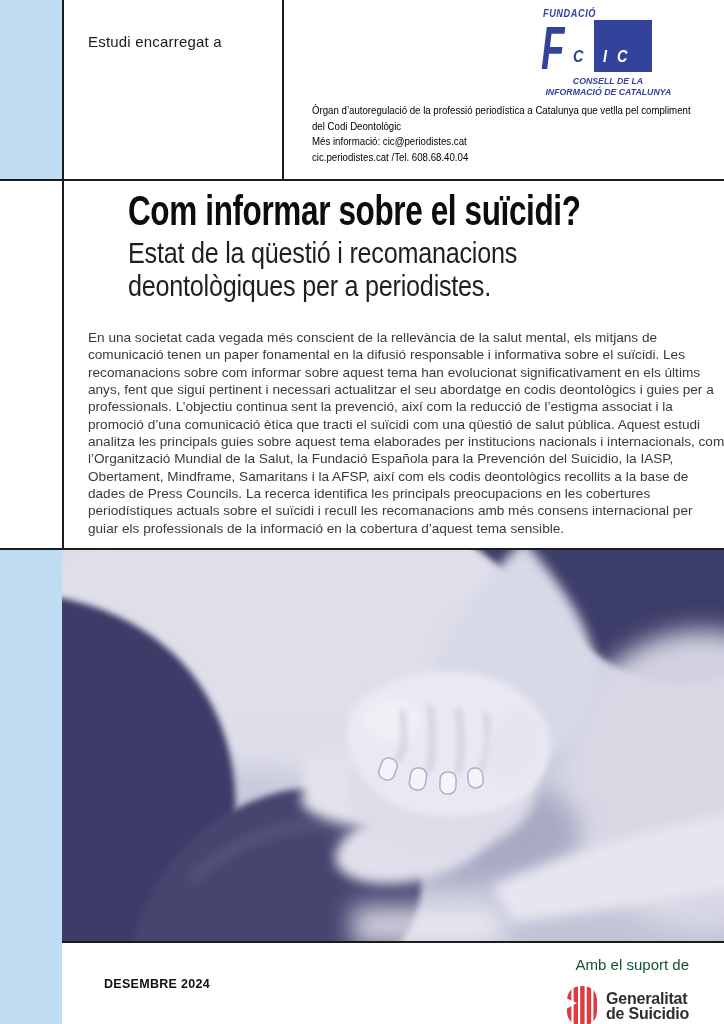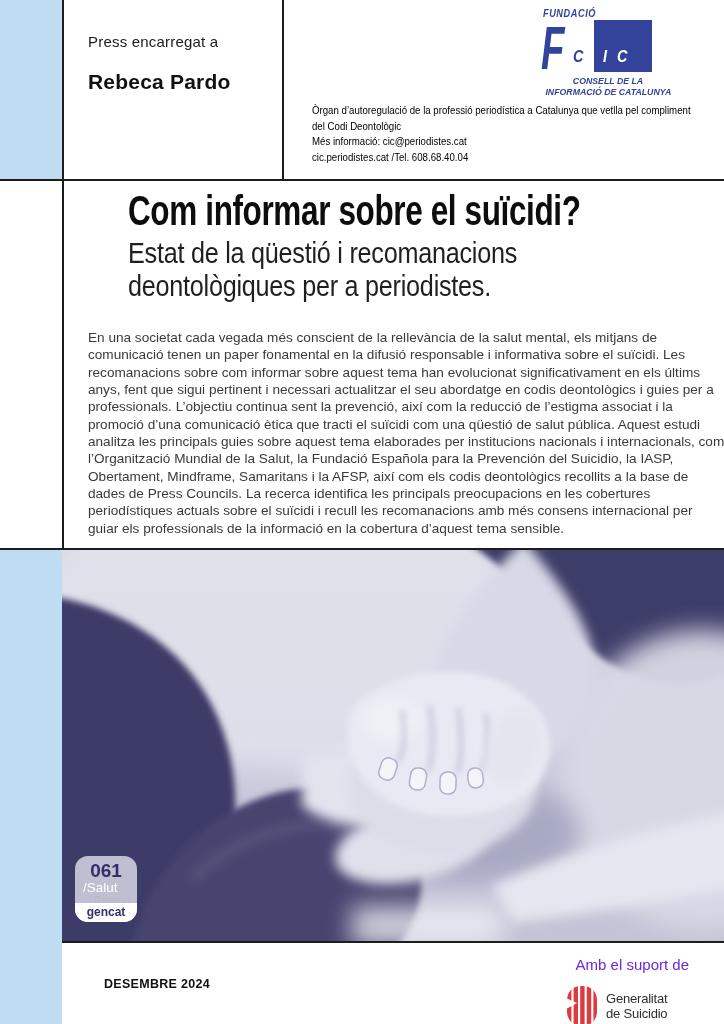--- a/index.html
+++ b/index.html
@@ -62,40 +62,39 @@
   .badge{position:absolute;left:13px;top:306px;width:62px;height:66px;border-radius:13px;overflow:hidden;
     background:rgba(203,203,219,.92);}
   .badge-num{margin-top:5px;text-align:center;font-size:19px;font-weight:bold;color:#31306B;line-height:1;}
   .badge-salut{padding-left:8px;font-size:13.5px;color:#ffffff;line-height:15px;}
   .badge-respon{text-align:right;padding-right:7px;font-size:10.5px;color:#B8B8CE;line-height:11px;}
   .badge-gencat{position:absolute;left:0;bottom:0;width:62px;height:19px;background:#ffffff;
     text-align:center;font-size:12px;font-weight:bold;color:#31306B;line-height:19px;}
 
   
   .pub-date{position:absolute;left:84px;top:977px;font-size:12.5px;font-weight:bold;color:#111;letter-spacing:.3px;padding-left:20px;}
-  .support-label{position:absolute;left:489px;top:956px;width:200px;text-align:right;font-size:15px;color:#6d28d9;}
+  .support-label{position:absolute;left:489px;top:956px;width:200px;text-align:right;font-size:15px;color:#14532d;}
   .gencat-logo{position:absolute;left:566px;top:985px;display:flex;align-items:center;}
   .gencat-shield{margin-right:8px;}
-  .gencat-text{font-size:13px;font-weight:normal;color:#2e2e2e;line-height:15.5px;letter-spacing:-.2px;}
+  .gencat-text{font-size:16px;font-weight:bold;color:#2e2e2e;line-height:15.5px;letter-spacing:-.2px;}
 </style>
 </head>
 <body>
 
 <div class="page">
 
   <div class="bar bar-top"></div>
   <div class="bar bar-bottom"></div>
   <div class="vline vline-main"></div>
   <div class="vline vline-header"></div>
   <div class="hline hline-header"></div>
   <div class="hline hline-photo-top"></div>
   <div class="hline hline-photo-bottom"></div>
 
-  <div class="commission-label">Press encarregat a</div>
-  <div class="author-name">Rebeca Pardo</div>
+  <div class="commission-label">Estudi encarregat a</div>
 
   <div class="fcic-logo">
     <div class="fcic-fundacio">FUNDACIÓ</div>
     <div class="fcic-square"></div>
     <div class="fcic-f">F</div>
     <span class="cic cic-c1">C</span>
     <span class="cic cic-i">I</span>
     <span class="cic cic-c2">C</span>
     <div class="fcic-consell">CONSELL DE LA</div>
     <div class="fcic-informacio">INFORMACIÓ DE CATALUNYA</div>
@@ -170,26 +169,20 @@
         <path d="M368,156 C372,184 372,204 366,222"></path>
         <path d="M396,158 C400,184 400,206 396,224"></path>
         <path d="M424,164 C428,186 426,204 420,220"></path>
       </g>
 
       <ellipse cx="452" cy="196" rx="26" ry="40" fill="#E5E5F0" filter="url(#b6)" transform="rotate(20 452 196)"></ellipse>
 
       <rect x="290" y="356" width="150" height="40" fill="#EFEFF6" opacity="0.8" filter="url(#b12)"></rect>
     </svg>
 
-    <div class="badge">
-      <div class="badge-num">061</div>
-      <div class="badge-salut">/Salut</div>
-      <div class="badge-respon">Respon</div>
-      <div class="badge-gencat">gencat</div>
-    </div>
   </div>
 
   <div class="pub-date">DESEMBRE 2024</div>
   <div class="support-label">Amb el suport de</div>
 
   <div class="gencat-logo">
     <svg class="gencat-shield" width="32" height="42" viewBox="0 0 32 42">
       <defs>
         <clipPath id="shieldClip">
           <path d="M16,1 C27,1 31,8 31,16 L31,26 C31,36 24,41 16,41 C8,41 1,36 1,26 L1,16 C1,8 5,1 16,1 Z"></path>

